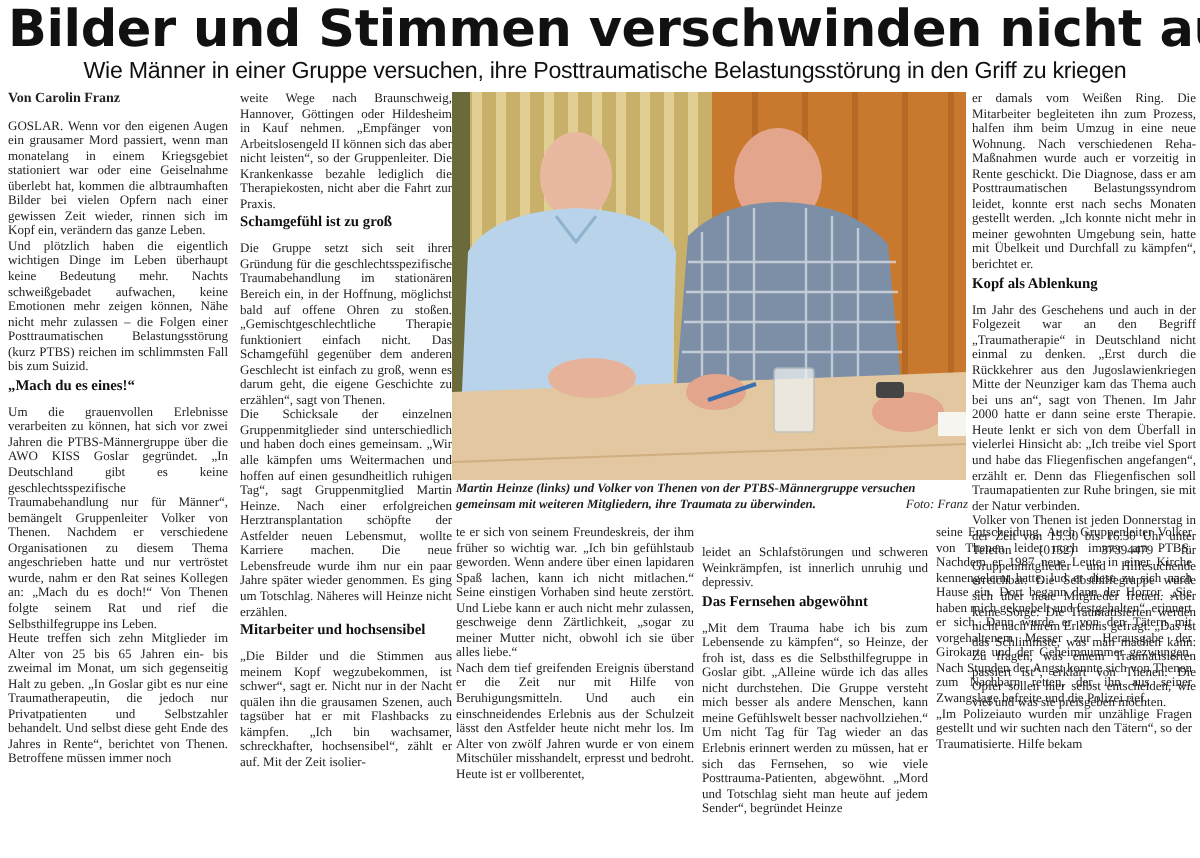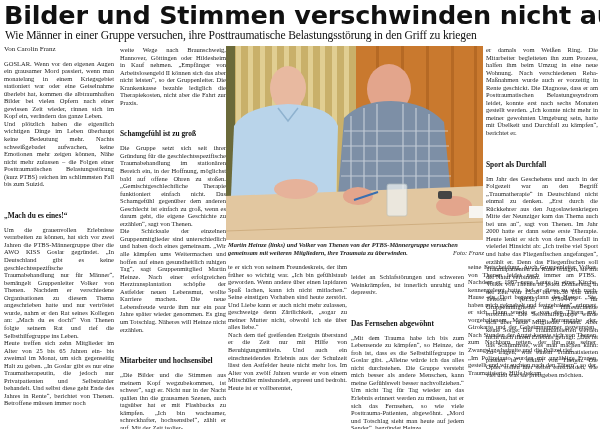--- a/index.html
+++ b/index.html
@@ -1,22 +1,22 @@
 <!DOCTYPE html>
 <html><head>
 <meta charset="utf-8">
 <style>
   html, body { margin: 0; padding: 0; background: #ffffff; }
   body { width: 600px; height: 429px; overflow: hidden; position: relative; font-family: "Liberation Serif", serif; color: #1a1a1a; }
   .headline { position: absolute; left: 4px; top: 1px; width: 596px; font-family: "DejaVu Sans", sans-serif; font-weight: bold; font-size: 25.5px; letter-spacing: -0.2px; line-height: 28px; color: #111; white-space: nowrap; }
-  .subhead { position: absolute; left: 5px; top: 29px; width: 595px; font-family: Liberation Serif, serif; font-size: 11.6px; line-height: 14px; color: #111; white-space: nowrap; letter-spacing: -0.15px; }
+  .subhead { position: absolute; left: 5px; top: 29px; width: 595px; font-family: Liberation Sans, sans-serif; font-size: 11.6px; line-height: 14px; color: #111; white-space: nowrap; letter-spacing: -0.15px; text-align: center; }
   .col { position: absolute; font-size: 6.5px; line-height: 7.55px; text-align: justify; color: #222; overflow: hidden; }
   .col p { margin: 0; text-indent: 0; }
-  .col h3 { margin: 24px 0 6px 0; font-size: 7.4px; font-weight: bold; line-height: 8px; color: #111; }
-  .byline { font-weight: normal; font-size: 7px; margin: 0 0 6px 0 !important; }
+  .col h3 { margin: 1px 0 6px 0; font-size: 7.4px; font-weight: bold; line-height: 8px; color: #111; }
+  .byline { font-weight: bold; font-size: 7px; margin: 0 0 6px 0 !important; }
   .c1 { left: 4px; top: 46px; width: 110px; height: 383px; }
   .c2 { left: 120px; top: 46px; width: 106px; height: 383px; }
   .c3 { left: 228px; top: 263px; width: 119px; height: 166px; }
   .c4 { left: 351px; top: 273px; width: 113px; height: 166px; }
   .c5 { left: 468px; top: 263px; width: 128px; height: 166px; }
   .c6 { left: 486px; top: 46px; width: 112px; height: 383px; }
   .photo { position: absolute; left: 226px; top: 46px; width: 257px; height: 194px; overflow: hidden; background: #c8a067; }
   .caption { position: absolute; left: 228px; top: 241px; width: 256px; font-size: 6.4px; line-height: 7.5px; font-style: italic; font-weight: bold; color: #222; }
   .credit { position: absolute; right: 0; bottom: 0; font-style: italic; font-weight: normal; }
 </style>
@@ -119,16 +119,16 @@
     <p>leidet an Schlafstörungen und schweren Weinkrämpfen, ist innerlich unruhig und depressiv.</p>
     <h3>Das Fernsehen abgewöhnt</h3>
     <p>„Mit dem Trauma habe ich bis zum Lebensende zu kämpfen“, so Heinze, der froh ist, dass es die Selbsthilfegruppe in Goslar gibt. „Alleine würde ich das alles nicht durchstehen. Die Gruppe versteht mich besser als andere Menschen, kann meine Gefühlswelt besser nachvollziehen.“ Um nicht Tag für Tag wieder an das Erlebnis erinnert werden zu müssen, hat er sich das Fernsehen, so wie viele Posttrauma-Patienten, abgewöhnt. „Mord und Totschlag sieht man heute auf jedem Sender“, begründet Heinze</p>
   </div>
 <div class="col c5">
     <p>seine Entscheidung. Auch Gruppenleiter Volker von Thenen leidet noch immer am PTBS. Nachdem er 1987 neue Leute in einer Kirche kennengelernt hatte, lud er diese zu sich nach Hause ein. Dort begann dann der Horror. „Sie haben mich geknebelt und festgehalten“, erinnert er sich. Dann wurde er von den Tätern mit vorgehaltenem Messer zur Herausgabe der Girokarte und der Geheimnummer gezwungen. Nach Stunden der Angst konnte sich von Thenen zum Nachbarn retten, der ihn aus seiner Zwangslage befreite und die Polizei rief.</p>
     <p>„Im Polizeiauto wurden mir unzählige Fragen gestellt und wir suchten nach den Tätern“, so der Traumatisierte. Hilfe bekam</p>
   </div>
 <div class="col c6">
     <p>er damals vom Weißen Ring. Die Mitarbeiter begleiteten ihn zum Prozess, halfen ihm beim Umzug in eine neue Wohnung. Nach verschiedenen Reha-Maßnahmen wurde auch er vorzeitig in Rente geschickt. Die Diagnose, dass er am Posttraumatischen Belastungssyndrom leidet, konnte erst nach sechs Monaten gestellt werden. „Ich konnte nicht mehr in meiner gewohnten Umgebung sein, hatte mit Übelkeit und Durchfall zu kämpfen“, berichtet er.</p>
-    <h3>Sport als Durchfall</h3>
+    <h3>Kopf als Ablenkung</h3>
     <p>Im Jahr des Geschehens und auch in der Folgezeit war an den Begriff „Traumatherapie“ in Deutschland nicht einmal zu denken. „Erst durch die Rückkehrer aus den Jugoslawienkriegen Mitte der Neunziger kam das Thema auch bei uns an“, sagt von Thenen. Im Jahr 2000 hatte er dann seine erste Therapie. Heute lenkt er sich von dem Überfall in vielerlei Hinsicht ab: „Ich treibe viel Sport und habe das Fliegenfischen angefangen“, erzählt er. Denn das Fliegenfischen soll Traumapatienten zur Ruhe bringen, sie mit der Natur verbinden.</p>
     <p>Volker von Thenen ist jeden Donnerstag in der Zeit von 15.30 bis 16.30 Uhr unter Telefon (0152) 37394479 für Gruppenmitglieder und Hilfesuchende erreichbar. Die Selbsthilfegruppe würde sich über neue Mitglieder freuen. Aber keine Sorge: Die Traumatisierten werden nicht nach ihrem Erlebnis gefragt. „Das ist das Schlimmste, was man machen kann: Zu fragen, was einem Traumatisierten passiert ist“, erklärt von Thenen. Die Opfer sollen hier selbst entscheiden, wie viel und was sie preisgeben möchten.</p>
   </div>
 
 </body></html>

